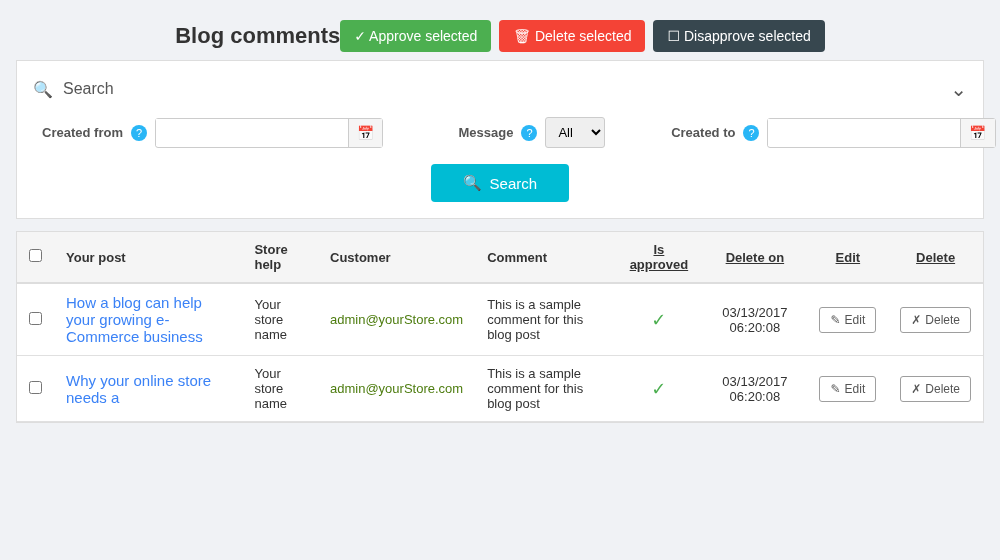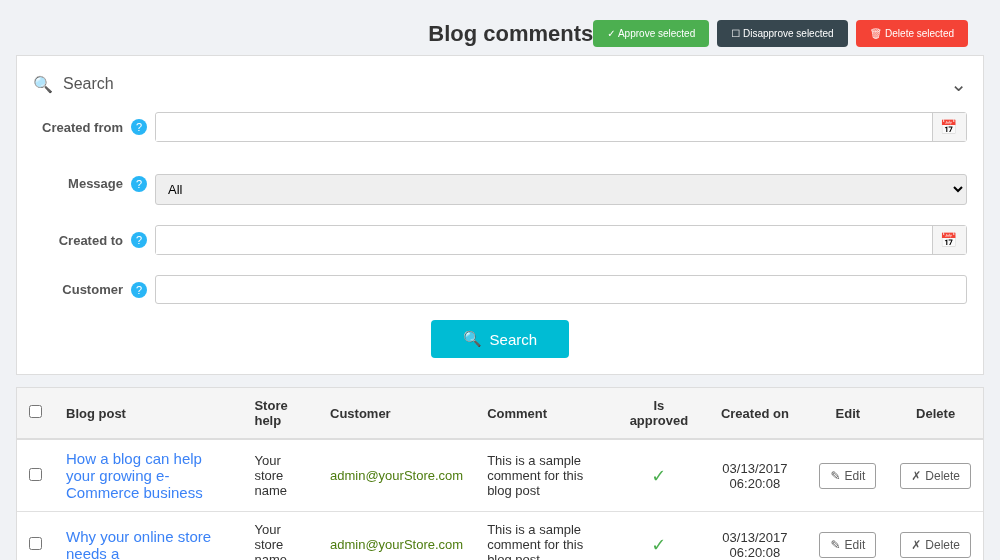--- a/index.html
+++ b/index.html
@@ -1,21 +1,21 @@
 <!DOCTYPE html>
 <html><head>
   <meta charset="utf-8">
   <style>
     * { box-sizing: border-box; margin: 0; padding: 0; }
     body { font-family: Arial, sans-serif; font-size: 14px; background: #f0f2f5; color: #333; }
 
     .top-bar {
       display: flex;
       align-items: center;
-      justify-content: flex-end;
+      justify-content: center;
       padding: 8px 16px;
       background: #f0f2f5;
     }
 
     .page-title {
       font-size: 22px;
       font-weight: bold;
       color: #333;
     }
 
@@ -24,21 +24,21 @@
       gap: 8px;
     }
 
     .btn {
       display: inline-flex;
       align-items: center;
       gap: 6px;
       padding: 8px 14px;
       border: none;
       border-radius: 4px;
-      font-size: 10px;
+      font-size: 14px;
       cursor: pointer;
       font-weight: 500;
       color: #fff;
     }
 
     .btn-approve { background: #4caf50; }
     .btn-disapprove { background: #37474f; }
     .btn-delete { background: #f44336; }
 
     .search-panel {
@@ -74,21 +74,21 @@
       color: #555;
     }
 
     .chevron-down {
       font-size: 20px;
       color: #555;
     }
 
     .filter-grid {
       display: grid;
-      grid-template-columns: 1fr;
+      grid-template-columns: 1fr 1fr 1fr 1fr;
       gap: 20px 40px;
       margin-bottom: 16px;
     }
 
     .filter-row {
       display: flex;
       align-items: center;
       gap: 8px;
     }
 
@@ -145,21 +145,20 @@
       cursor: pointer;
       color: #555;
     }
 
     .filter-select {
       border: 1px solid #ccc;
       border-radius: 3px;
       padding: 6px 8px;
       font-size: 13px;
       flex: 1;
-      margin-top: 12px;
     }
 
     .search-btn-row {
       display: flex;
       justify-content: center;
       margin-top: 8px;
     }
 
     .btn-search {
       background: #00bcd4;
@@ -190,21 +189,21 @@
     }
 
     thead th {
       padding: 10px 12px;
       text-align: left;
       font-size: 13px;
       font-weight: bold;
       color: #333;
     }
 
-    thead th.center { text-align: center; }
+    thead th.center { text-align: center; text-decoration: underline; }
 
     tbody tr {
       border-bottom: 1px solid #e0e0e0;
     }
 
     tbody td {
       padding: 10px 12px;
       font-size: 13px;
       vertical-align: middle;
     }
@@ -257,22 +256,22 @@
   </style>
 </head>
 <body>
 
 <div class="page-wrapper">
 
   <div class="top-bar">
     <h1 class="page-title">Blog comments</h1>
     <div class="top-actions">
       <button class="btn btn-approve">✓ Approve selected</button>
+      <button class="btn btn-delete">🗑 Delete selected</button>
       <button class="btn btn-disapprove">☐ Disapprove selected</button>
-      <button class="btn btn-delete">🗑 Delete selected</button>
     </div>
   </div>
 
   <div class="search-panel">
     <div class="search-header">
       <div class="search-header-left">
         <div class="search-icon-circle">🔍</div>
         <span>Search</span>
       </div>
       <span class="chevron-down">⌄</span>
@@ -323,26 +322,26 @@
     </div>
   </div>
 
   <div class="table-container">
     <table>
       <thead>
         <tr>
           <th class="checkbox-cell">
             <input type="checkbox" style="">
           </th>
-          <th>Blog post</th>
+          <th>Your post</th>
           <th>Store help</th>
           <th>Customer</th>
           <th>Comment</th>
           <th class="center">Is approved</th>
-          <th class="center">Created on</th>
+          <th class="center">Delete on</th>
           <th class="center">Edit</th>
           <th class="center">Delete</th>
         </tr>
       </thead>
       <tbody id="table-body">
       <tr>
       <td class="checkbox-cell">
         <input type="checkbox" style="">
       </td>
       <td>

